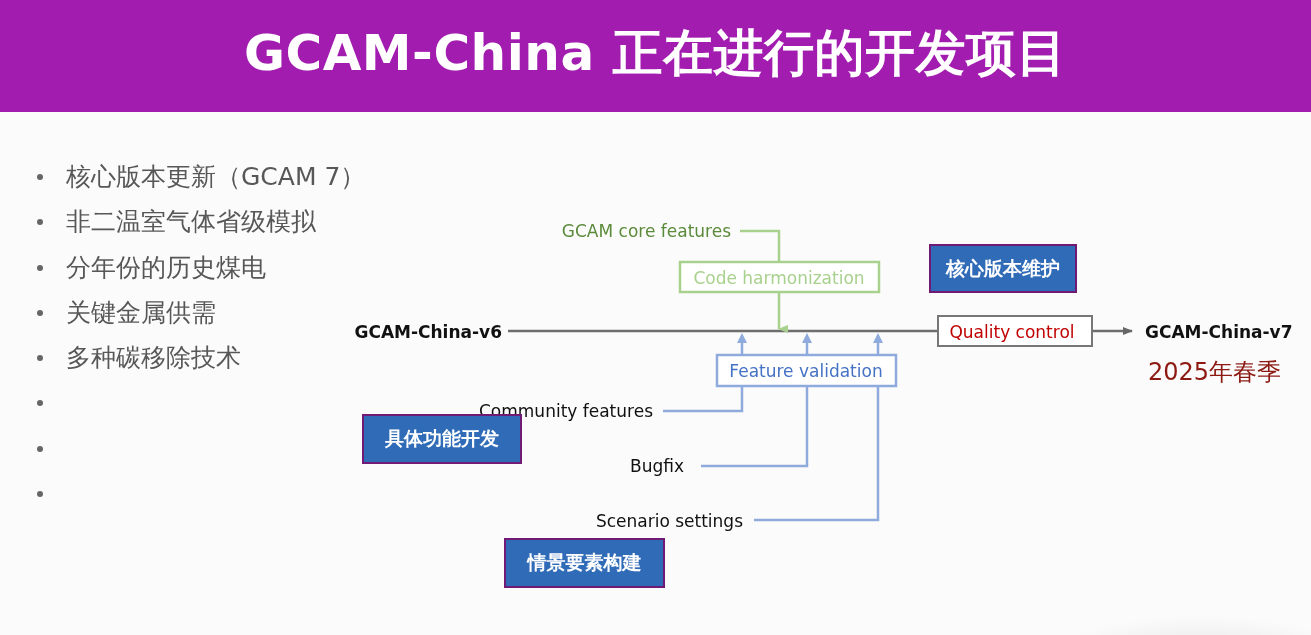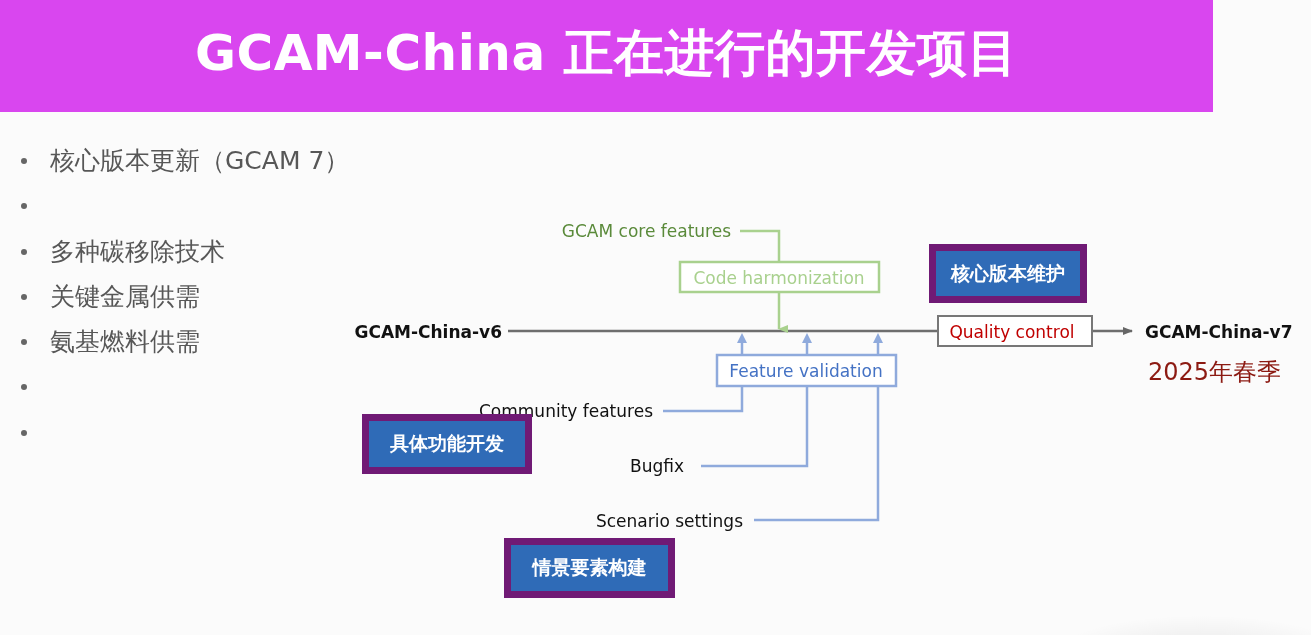--- a/index.html
+++ b/index.html
@@ -2,68 +2,69 @@
 <html><head>
   <meta charset="utf-8">
   <style>
     html, body { margin: 0; padding: 0; }
     body {
       width: 1311px; height: 635px; position: relative; overflow: hidden;
       background: #fbfbfb;
       font-family: "Liberation Sans", "DejaVu Sans", sans-serif;
     }
     .header {
-      position: absolute; left: 0; top: 0; width: 1213px; height: 112px;
-      background: #d946ef;
+      position: absolute; left: 0; top: 0; width: 1311px; height: 112px;
+      background: #a21caf;
       display: flex; align-items: center; justify-content: center;
     }
     .header-title {
       color: #ffffff; font-size: 50px; font-weight: bold;
       letter-spacing: 0.5px; margin-top: -6px;
       font-family: "DejaVu Sans", sans-serif;
     }
     .bullets {
-      position: absolute; left: 18px; top: 138px; margin: 0; padding: 0;
+      position: absolute; left: 18px; top: 138px; margin: 16px; padding: 0;
       list-style: none;
     }
     .bullets li {
       position: relative; height: 45.3px; line-height: 45.3px;
       font-size: 25px; color: #575757; padding-left: 32px;
       font-family: "DejaVu Sans", sans-serif; white-space: nowrap;
     }
     .bullets li .dot {
       position: absolute; left: 3px; top: 20px; width: 6px; height: 6px;
       border-radius: 50%; background: #666;
     }
     svg.diagram { position: absolute; left: 0; top: 0; }
     .lbl { font-family: "DejaVu Sans", sans-serif; }
     .tag-box {
-      position: absolute; background: #2f6bb7; border: 7px solid #701a75;
+      position: absolute; background: #2f6bb7; border: 2px solid #701a75;
       color: #fff; font-weight: bold; font-size: 19px;
       display: flex; align-items: center; justify-content: center;
       font-family: "DejaVu Sans", sans-serif;
     }
     .shadow {
       position: absolute; right: -40px; bottom: -60px; width: 300px; height: 80px;
       background: radial-gradient(ellipse at center, rgba(0,0,0,0.08), rgba(0,0,0,0) 70%);
     }
   </style>
 </head>
 <body>
 
 <div class="header">
   <div class="header-title">GCAM-China 正在进行的开发项目</div>
 </div>
 
 <ul class="bullets">
   <li><span class="dot"></span><span>核心版本更新（GCAM 7）</span></li>
+  <li><span class="dot"></span><span>非二温室气体省级模拟</span></li>
+  <li><span class="dot"></span><span>分年份的历史煤电</span></li>
+  <li><span class="dot"></span><span>关键金属供需</span></li>
+  <li><span class="dot"></span><span>多种碳移除技术</span></li>
   <li><span class="dot"></span></li>
-  <li><span class="dot"></span><span>多种碳移除技术</span></li>
-  <li><span class="dot"></span><span>关键金属供需</span></li>
-  <li><span class="dot"></span><span>氨基燃料供需</span></li>
   <li><span class="dot"></span></li>
   <li><span class="dot"></span></li>
 </ul>
 
 <svg class="diagram" width="1311" height="635">
   <defs>
     <marker id="arrGray" markerWidth="10" markerHeight="10" refX="9" refY="5" orient="auto" markerUnits="userSpaceOnUse">
       <path d="M0,1 L10,5 L0,9 Z" fill="#666"></path>
     </marker>
     <marker id="arrGreen" markerWidth="10" markerHeight="10" refX="5" refY="9" orient="auto" markerUnits="userSpaceOnUse">

